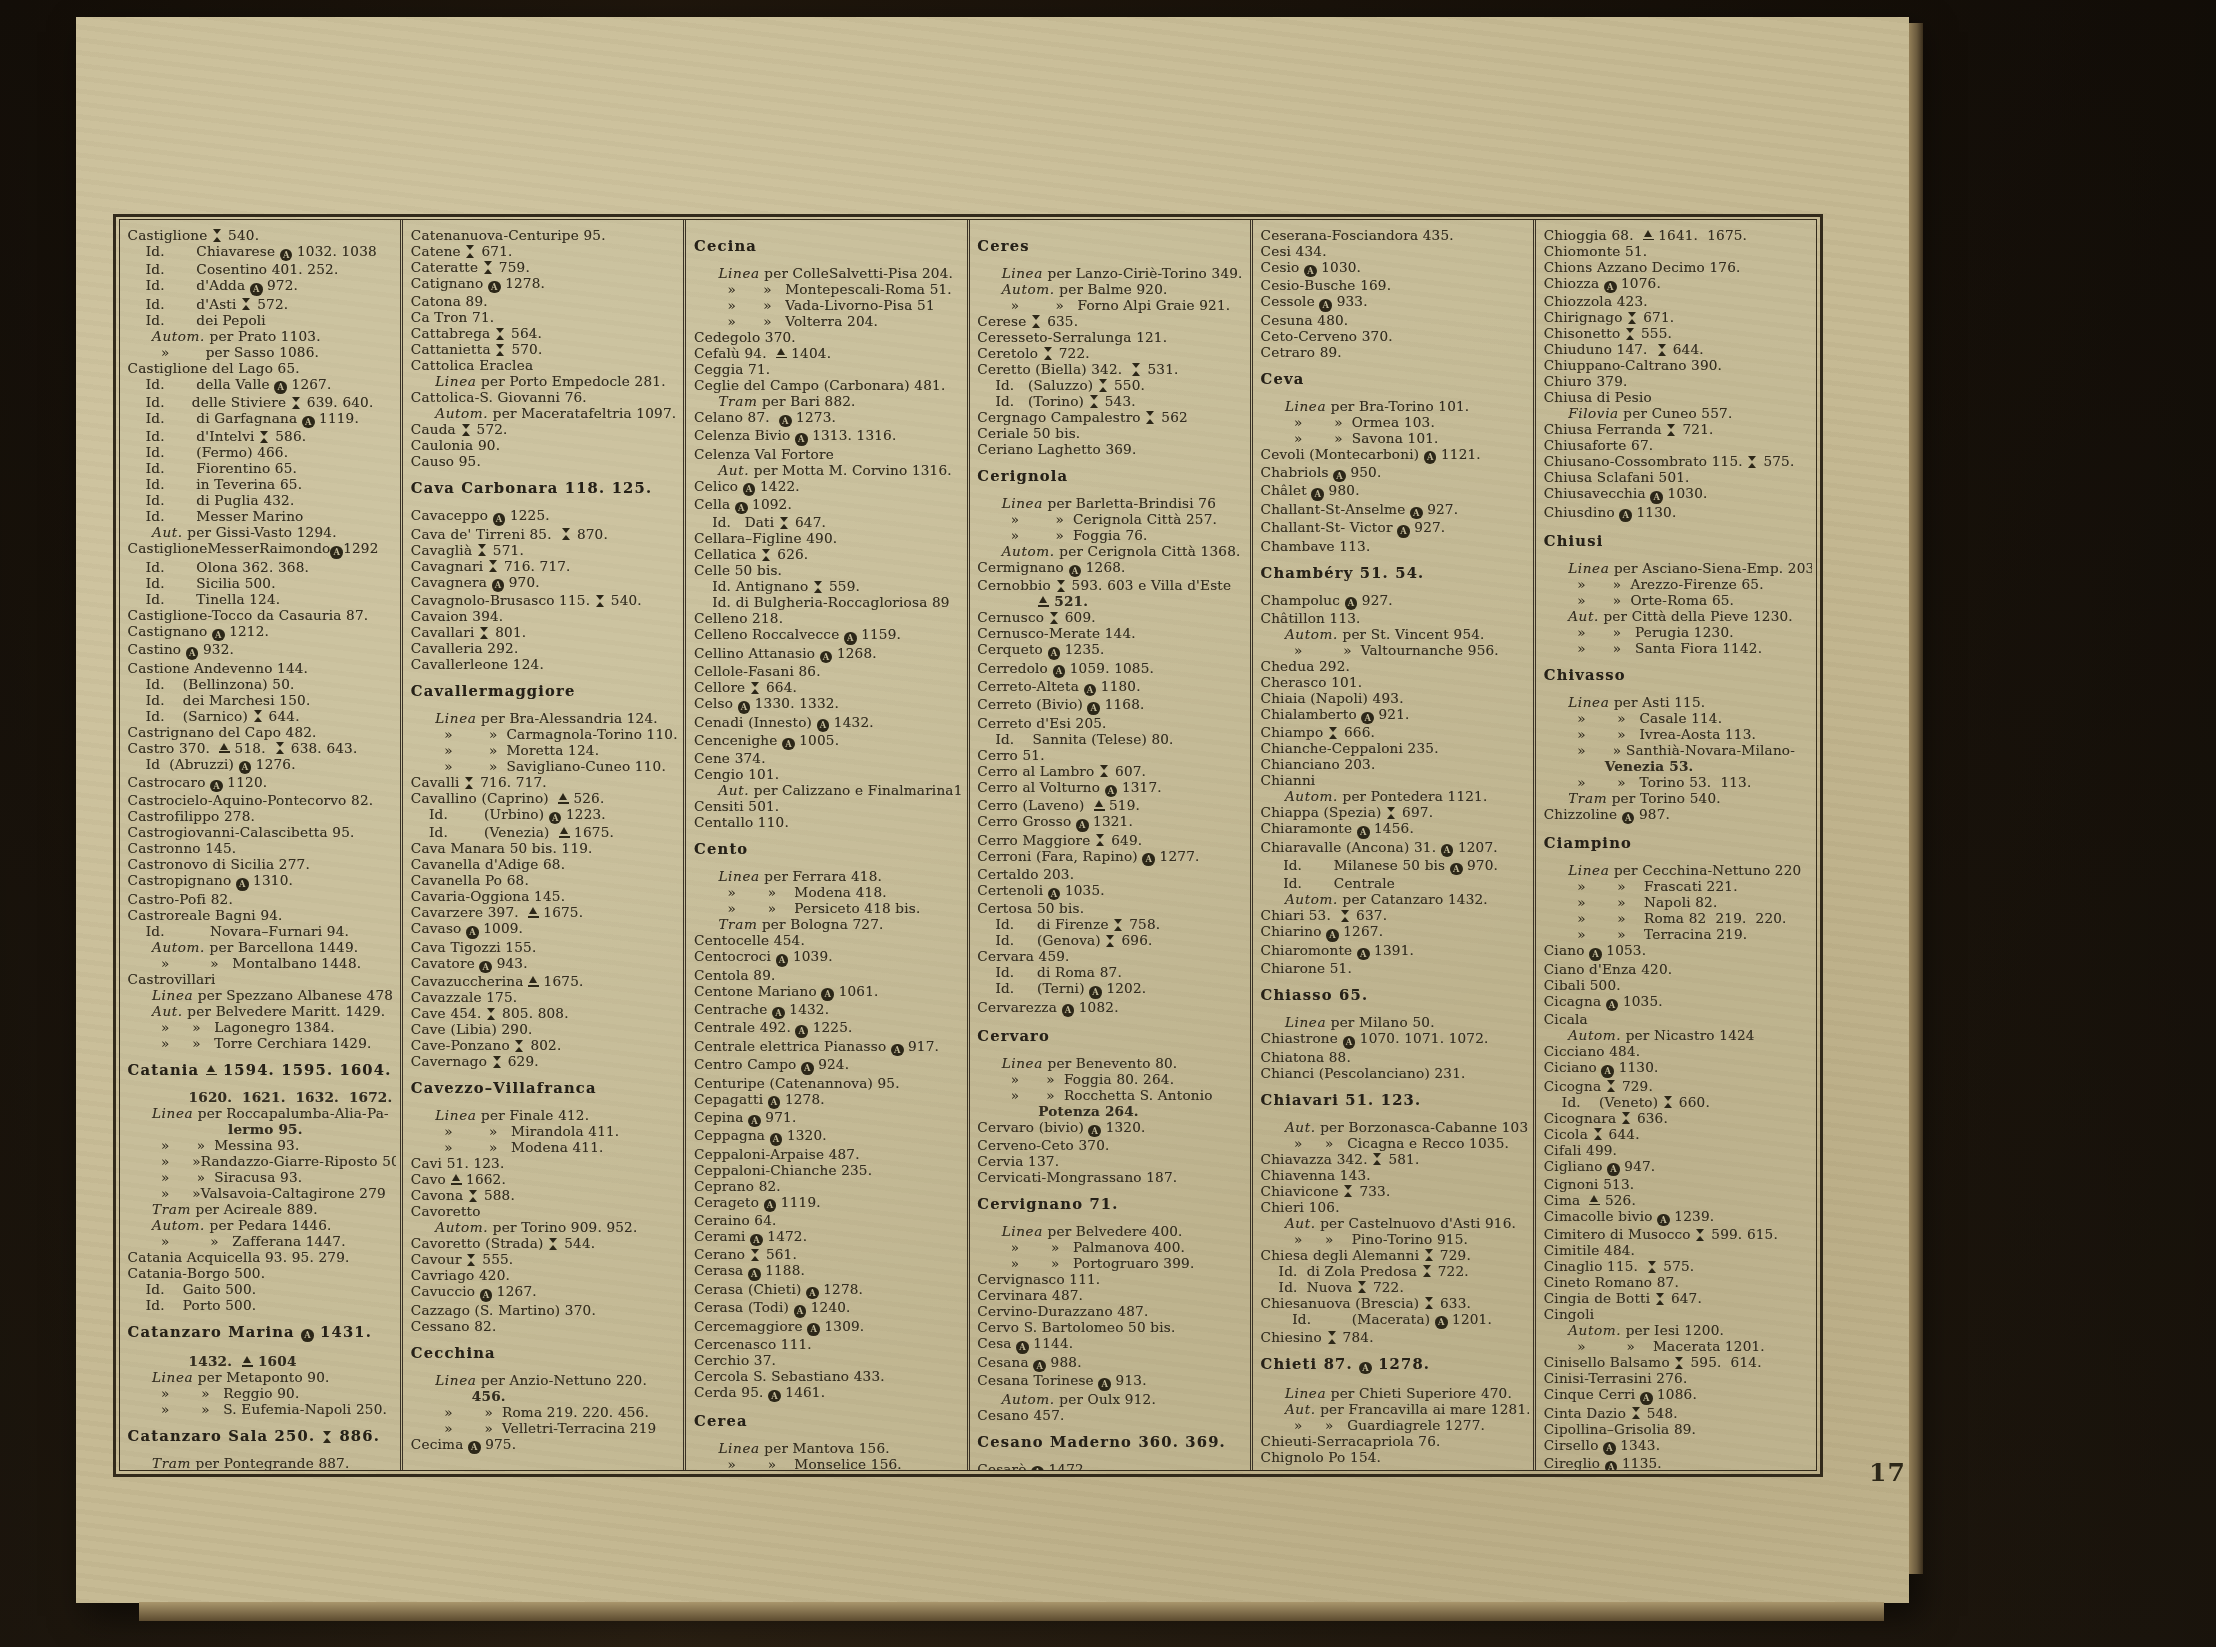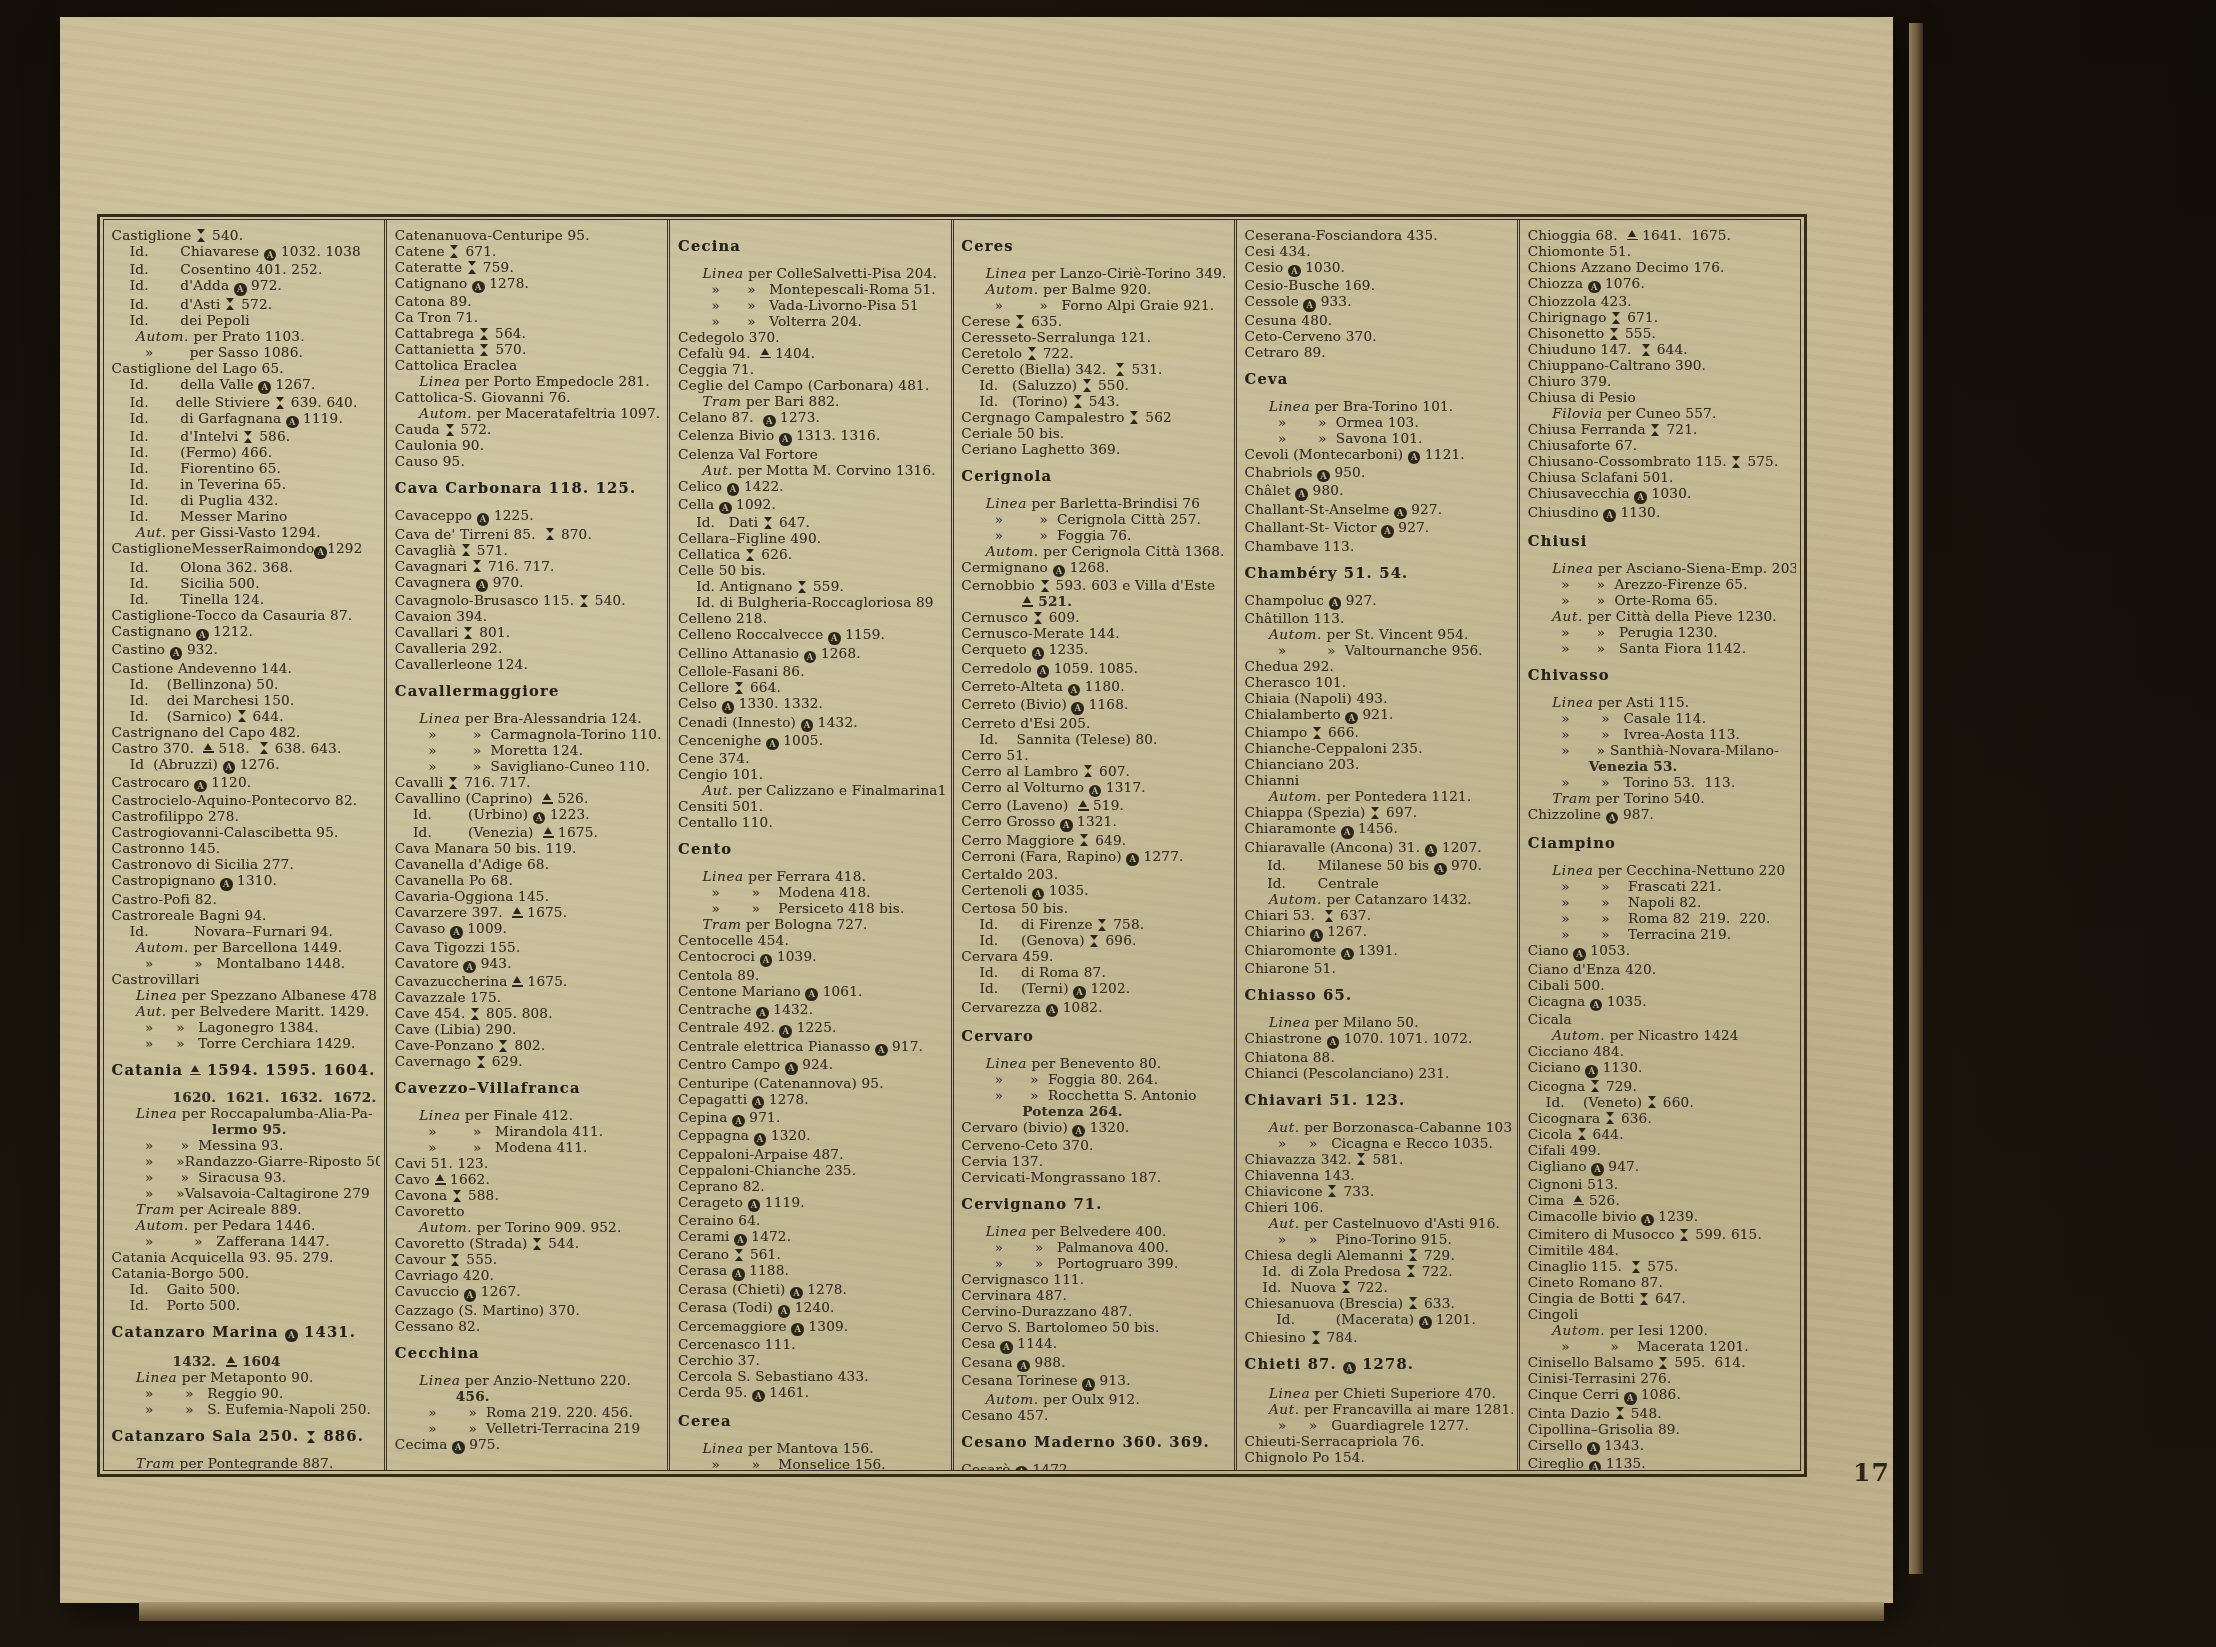--- a/index.html
+++ b/index.html
@@ -5,21 +5,21 @@
   html,body{margin:0;padding:0;}
   body{
     width:2216px;height:1648px;position:relative;overflow:hidden;
     background:#221a10;
     background-image:
       linear-gradient(90deg, rgba(0,0,0,.35), rgba(40,28,14,.15) 30%, rgba(0,0,0,.4)),
       linear-gradient(#1d150c, #2a2013);
     font-family:"DejaVu Serif","Liberation Serif",serif;
   }
   .page{
-    position:absolute;left:60px;top:16.6px;width:1833px;height:1586px;
+    position:absolute;left:76px;top:16.6px;width:1833px;height:1586px;
     background:#c6ba94;
     background-image:
       radial-gradient(ellipse at 20% 30%, rgba(255,250,225,.20), rgba(0,0,0,0) 60%),
       radial-gradient(ellipse at 80% 80%, rgba(120,100,60,.18), rgba(0,0,0,0) 55%),
       repeating-linear-gradient(7deg, rgba(110,95,60,.05) 0 5px, rgba(0,0,0,0) 5px 12.7px);
     box-shadow: 10px 14.4px 33px rgba(0,0,0,.55);
   }
   .page-edge-right{
     position:absolute;left:1909px;top:23px;width:14.4px;height:1551px;
     background:linear-gradient(90deg,#937f58,#6b5b3e 55%,#3a2e1c);

